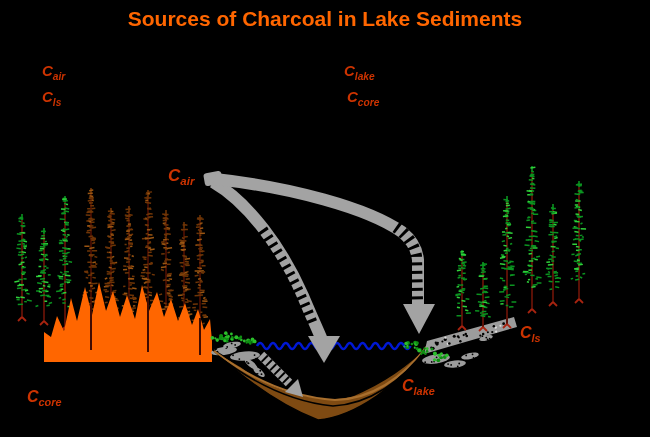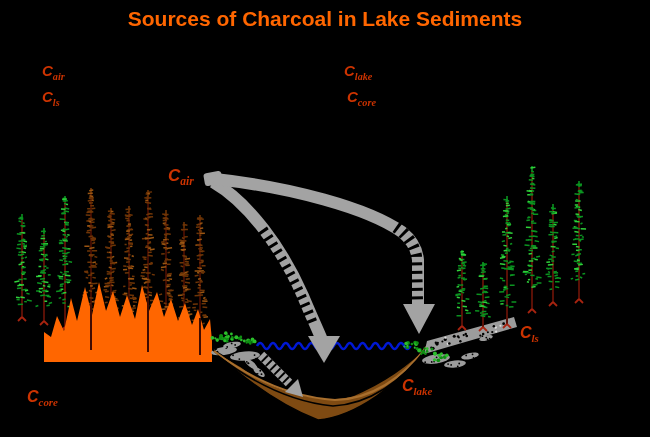--- a/index.html
+++ b/index.html
@@ -2,21 +2,21 @@
 <html><head>
 <meta charset="utf-8">
 <style>
   html,body{margin:0;padding:0;background:#222;}
   .stage{
     position:relative;width:650px;height:437px;overflow:hidden;
     font-family:"Liberation Sans",sans-serif;
   }
   svg{position:absolute;left:0;top:0;}
   .txt{position:absolute;white-space:nowrap;font-style:italic;font-weight:bold;}
-  .txt sub{font-size:0.68em;font-style:italic;font-family:Liberation Serif, serif;}
+  .txt sub{font-size:0.68em;font-style:italic;}
   #title{
     position:absolute;top:7px;left:0;width:100%;text-align:center;
     font-weight:bold;font-size:21px;font-style:normal;letter-spacing:0;
   }
   .sz15{font-size:15px;}
   .sz16{font-size:16px;}
   .sz17{font-size:17px;}
 </style>
 </head>
 <body>

